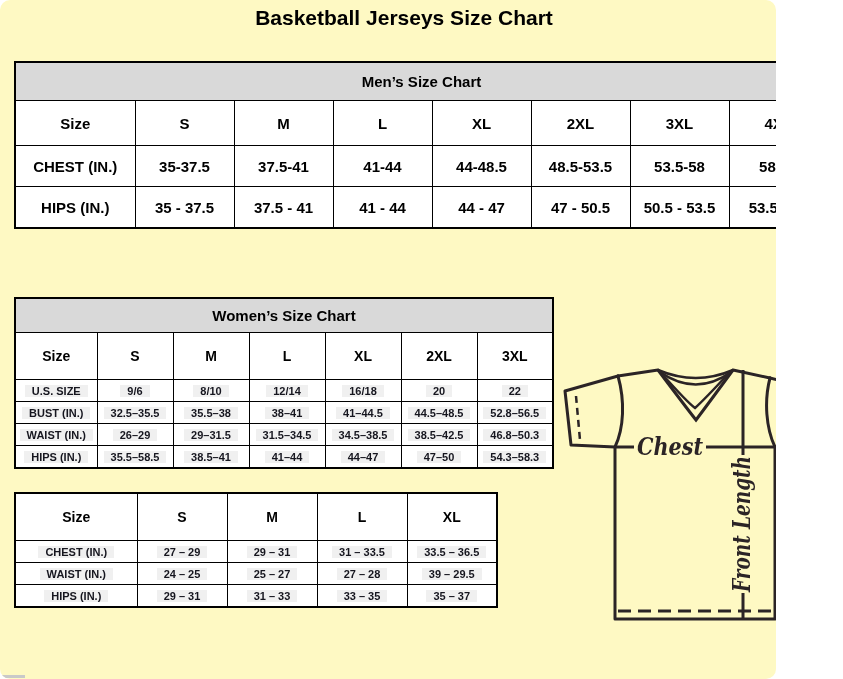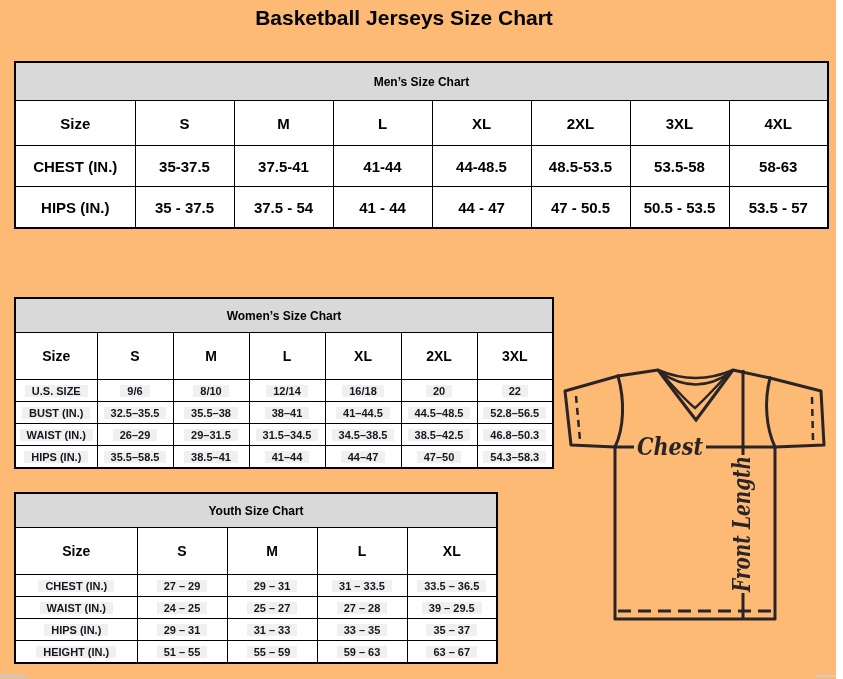--- a/index.html
+++ b/index.html
@@ -1,24 +1,24 @@
 <!DOCTYPE html>
 <html><head>
 <meta charset="utf-8">
 <style>
   html,body{margin:0;padding:0;background:#fff;}
-  #screen{position:relative;width:836px;height:679px;background:#fdba74;overflow:hidden;
-          font-family:"Liberation Sans",sans-serif;}
+  #screen{position:relative;width:776px;height:679px;background:#fef9c3;overflow:hidden;
+          font-family:"Liberation Sans",sans-serif;border-radius:10px;}
   .page-title{position:absolute;top:6px;left:0;width:808px;text-align:center;
               font-size:21px;font-weight:bold;color:#000;}
   table.t{position:absolute;border-collapse:collapse;table-layout:fixed;background:#fff;
           border:2px solid #000;}
   table.t th,table.t td{border:1px solid #000;text-align:center;vertical-align:middle;
           padding:0;font-weight:bold;color:#000;overflow:hidden;}
-  tr.ttl th{background:#d9d9d9;font-size:12px;height:37px;}
+  tr.ttl th{background:#d9d9d9;font-size:15px;height:37px;}
   #men{left:14px;top:61px;width:815px;}
   #men tr.sz td{height:44px;font-size:15px;}
   #men tr.dr td{height:40px;font-size:15px;}
   #women{left:14px;top:297px;width:540px;}
   #youth{left:14px;top:492px;width:484px;}
   #women tr.ttl th,#youth tr.ttl th{height:33px;}
   #women tr.sz td,#youth tr.sz td{height:46px;font-size:14px;}
   #women tr.dr td,#youth tr.dr td{height:21px;font-size:11px;color:#16161f;}
   .hl{background:#f0f0f0;padding:0 7px;white-space:nowrap;}
   #jersey{position:absolute;left:558px;top:361px;}
@@ -62,21 +62,21 @@
       <td>37.5-41</td>
       <td>41-44</td>
       <td>44-48.5</td>
       <td>48.5-53.5</td>
       <td>53.5-58</td>
       <td>58-63</td>
     </tr>
     <tr class="dr">
       <td>HIPS (IN.)</td>
       <td>35 - 37.5</td>
-      <td>37.5 - 54</td>
+      <td>37.5 - 41</td>
       <td>41 - 44</td>
       <td>44 - 47</td>
       <td>47 - 50.5</td>
       <td>50.5 - 53.5</td>
       <td>53.5 - 57</td>
     </tr>
   </tbody>
     </table>
 
   <table class="t" id="women">
@@ -143,23 +143,20 @@
 
   <table class="t" id="youth">
     <colgroup>
         <col style="width:122px">
         <col>
         <col>
         <col>
         <col>
       </colgroup>
     <tbody>
-        <tr class="ttl">
-          <th colspan="5">Youth Size Chart</th>
-        </tr>
     <tr class="sz">
       <td>Size</td>
       <td>S</td>
       <td>M</td>
       <td>L</td>
       <td>XL</td>
     </tr>
     <tr class="dr">
       <td><span class="hl">CHEST (IN.)</span></td>
       <td><span class="hl">27 – 29</span></td>
@@ -173,27 +170,20 @@
       <td><span class="hl">25 – 27</span></td>
       <td><span class="hl">27 – 28</span></td>
       <td><span class="hl">39 – 29.5</span></td>
     </tr>
     <tr class="dr">
       <td><span class="hl">HIPS (IN.)</span></td>
       <td><span class="hl">29 – 31</span></td>
       <td><span class="hl">31 – 33</span></td>
       <td><span class="hl">33 – 35</span></td>
       <td><span class="hl">35 – 37</span></td>
-    </tr>
-    <tr class="dr">
-      <td><span class="hl">HEIGHT (IN.)</span></td>
-      <td><span class="hl">51 – 55</span></td>
-      <td><span class="hl">55 – 59</span></td>
-      <td><span class="hl">59 – 63</span></td>
-      <td><span class="hl">63 – 67</span></td>
     </tr>
   </tbody>
     </table>
 
   <svg id="jersey" width="282" height="300" viewBox="0 0 282 300" xmlns="http://www.w3.org/2000/svg">
     <g fill="none" stroke="#2b2426" stroke-width="3" stroke-linejoin="round" stroke-linecap="round">
       <path d="M60,15 L7,30 L13,84 L57,86"></path>
       <path d="M212,17 L263,30 L266,84 L217,86"></path>
       <path d="M60,15 L100,9"></path>
       <path d="M175,9 L212,17"></path>

